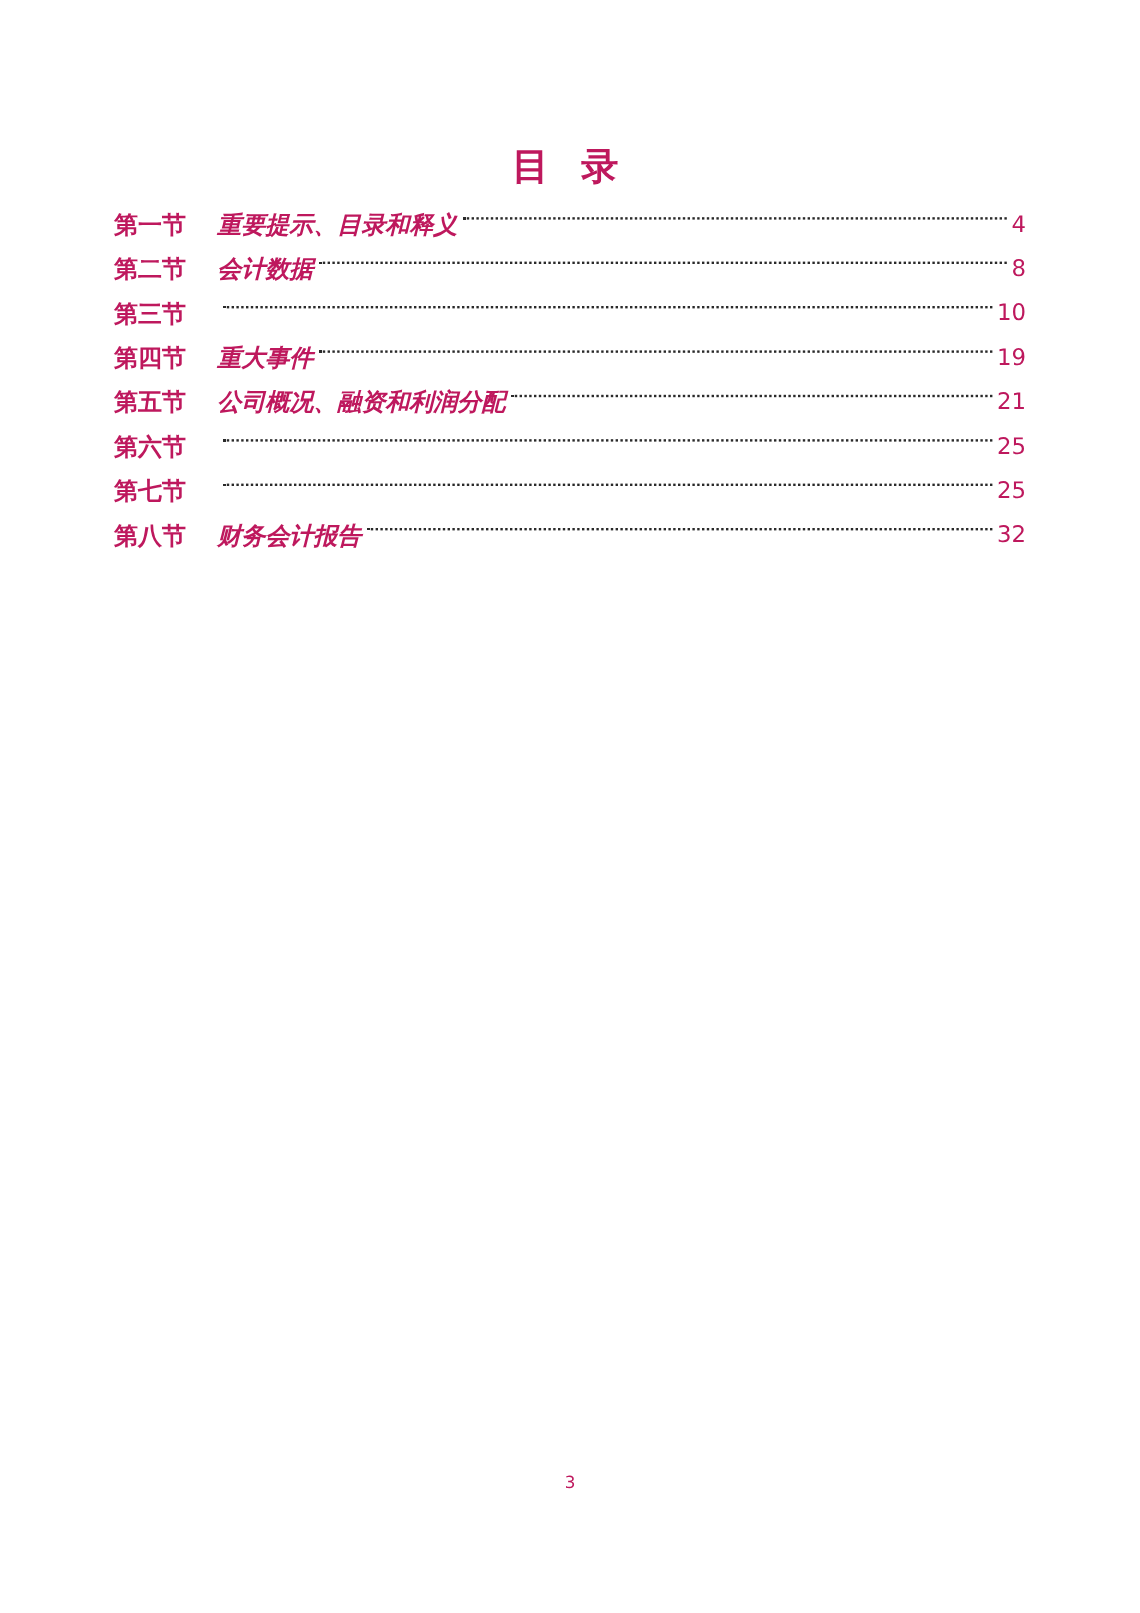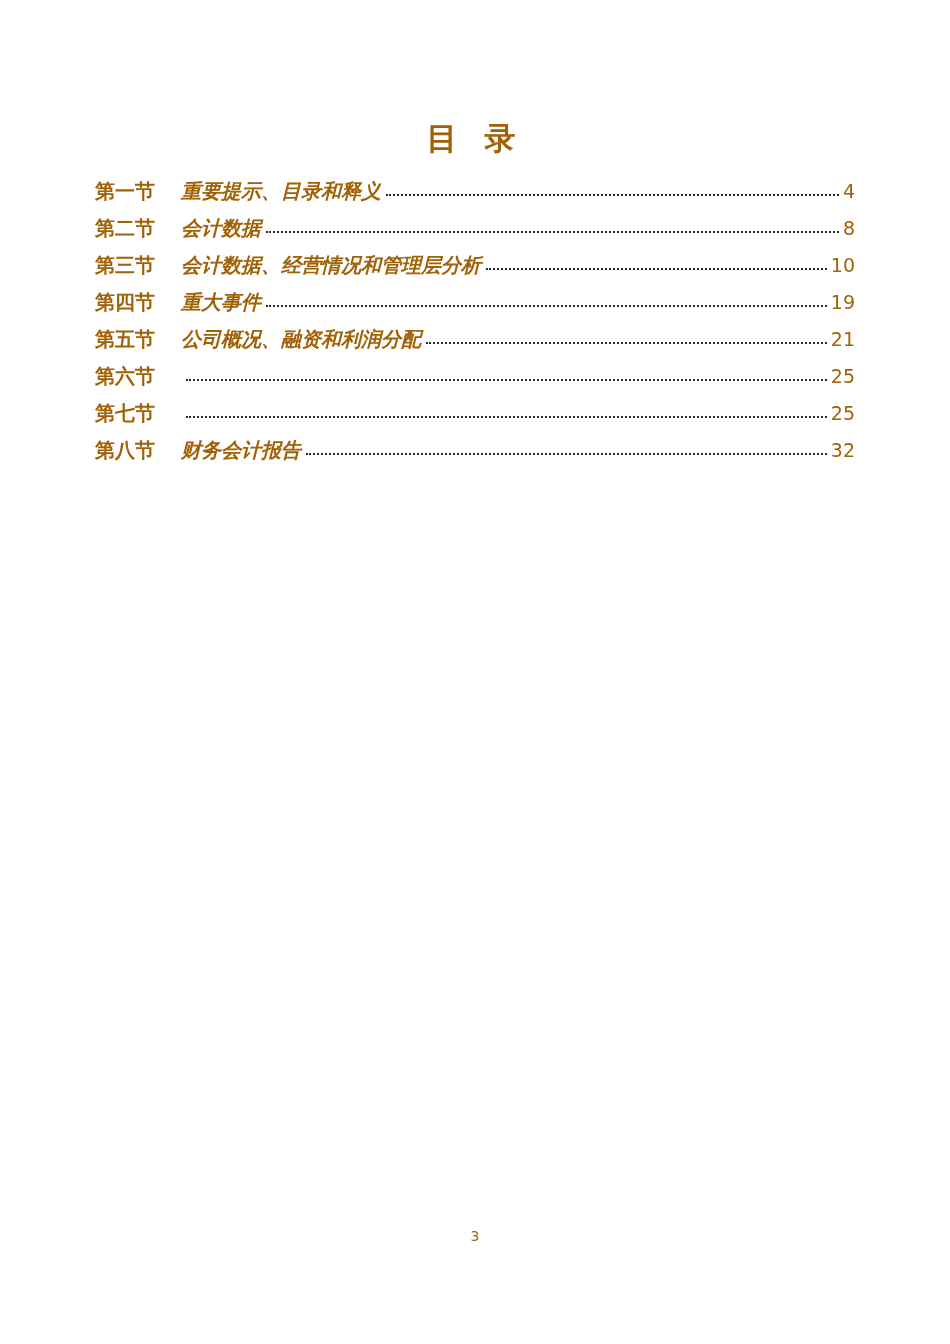--- a/index.html
+++ b/index.html
@@ -5,21 +5,21 @@
   html, body {
     margin: 0;
     padding: 0;
     background: #ffffff;
   }
   .page {
     position: relative;
     width: 950px;
     height: 1344px;
     background: #ffffff;
-    color: #a16207;
+    color: #be185d;
     font-family: "DejaVu Sans", sans-serif;
     overflow: hidden;
   }
   .doc-title {
     position: absolute;
     top: 118px;
     left: 0;
     width: 100%;
     text-align: center;
     font-size: 31px;
@@ -28,21 +28,21 @@
     margin: 0;
   }
   .toc {
     position: absolute;
     top: 168px;
     left: 95px;
     right: 95px;
   }
   .toc-row {
     display: flex;
-    align-items: flex-end;
+    align-items: center;
     height: 37px;
     font-size: 20px;
     font-weight: bold;
     line-height: 28px;
   }
   .toc-chapter {
     flex: none;
     width: 86px;
     white-space: nowrap;
   }
@@ -91,21 +91,20 @@
 
     <div class="toc-row">
       <span class="toc-chapter">第二节</span>
       <span class="toc-title">会计数据</span>
       <span class="toc-leader"></span>
       <span class="toc-page">8</span>
     </div>
 
     <div class="toc-row">
       <span class="toc-chapter">第三节</span>
-      <span class="toc-title">会计数据、经营情况和管理层分析</span>
       <span class="toc-leader"></span>
       <span class="toc-page">10</span>
     </div>
 
     <div class="toc-row">
       <span class="toc-chapter">第四节</span>
       <span class="toc-title">重大事件</span>
       <span class="toc-leader"></span>
       <span class="toc-page">19</span>
     </div>

